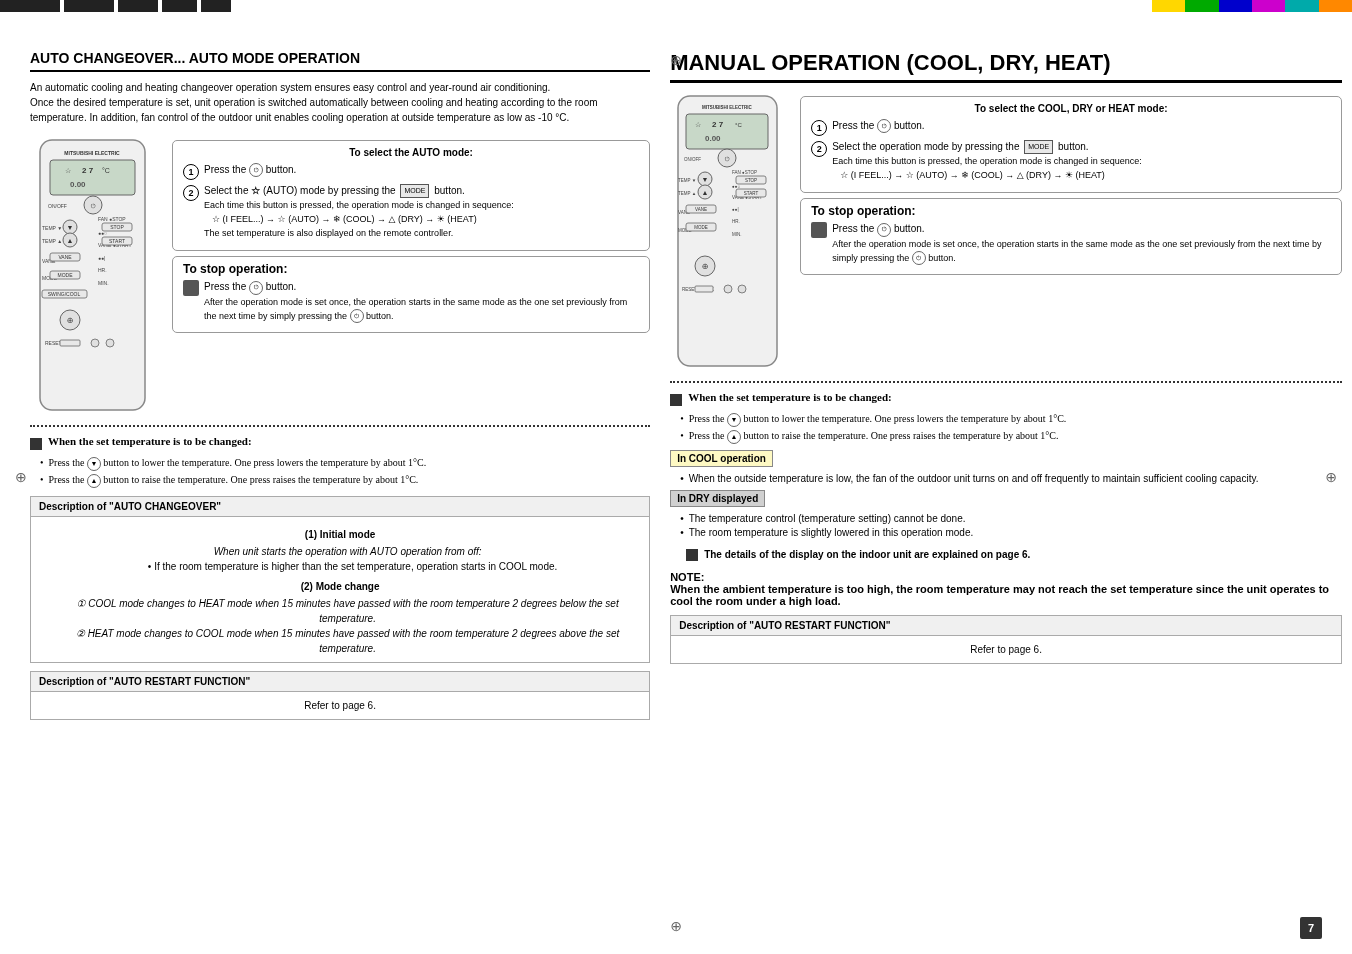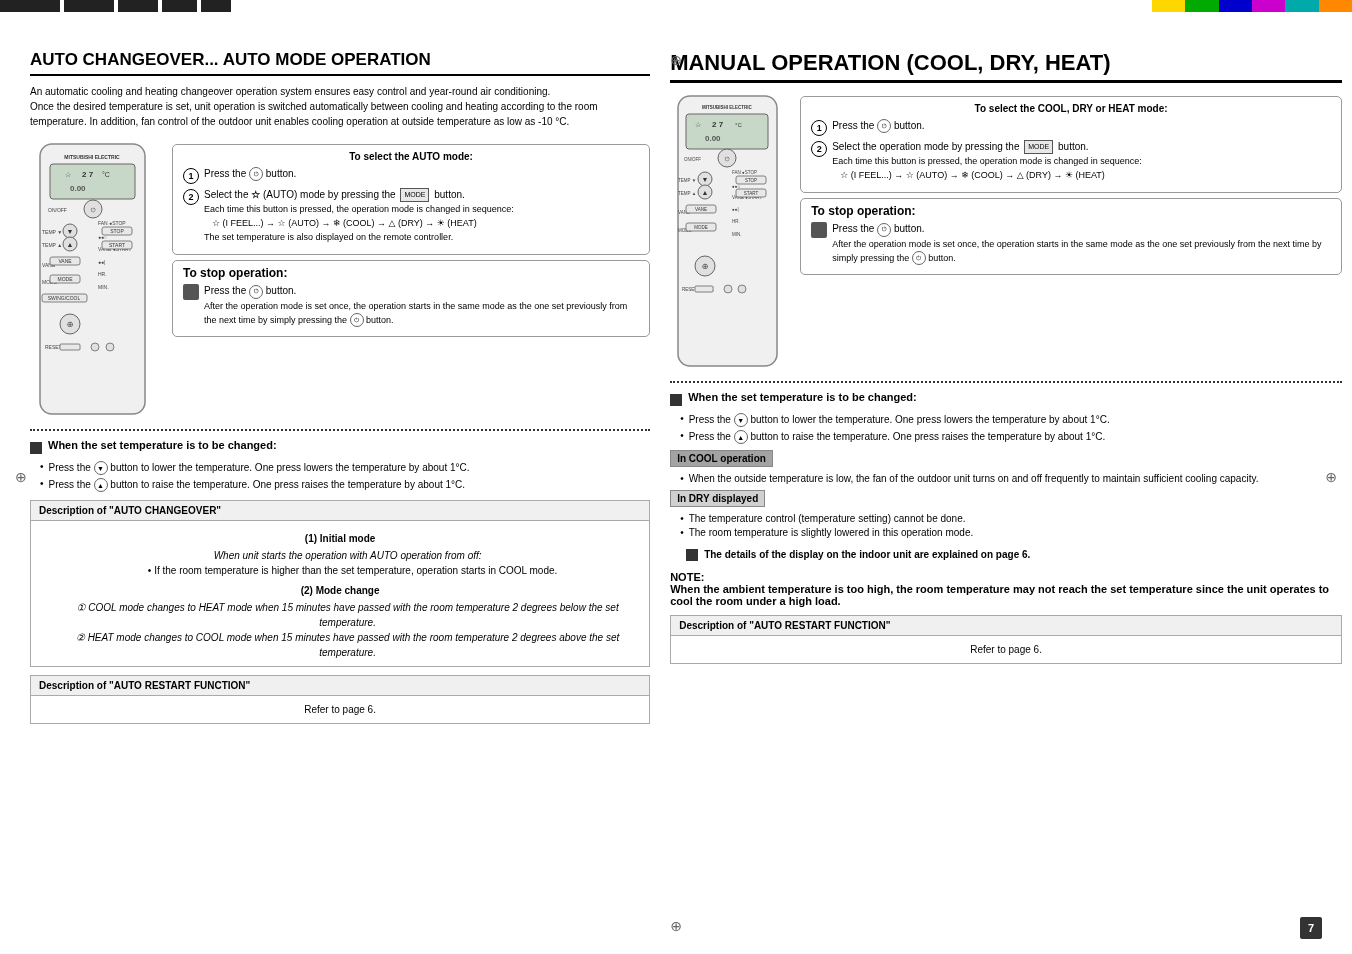--- a/index.html
+++ b/index.html
@@ -34,21 +34,21 @@
       flex-shrink: 0;
     }
 
     .right-column {
       width: 52%;
       flex-shrink: 0;
     }
 
     
     .section-title {
-      font-size: 17px;
+      font-size: 14px;
       font-weight: bold;
       border-bottom: 2px solid #000;
       padding-bottom: 4px;
       margin-bottom: 8px;
     }
 
     .section-title-large {
       font-size: 22px;
       font-weight: bold;
       border-bottom: 3px solid #000;
@@ -138,20 +138,21 @@
     
     .dotted-sep {
       border: none;
       border-top: 2px dotted #333;
       margin: 8px 0;
     }
 
     
     .temp-change {
       margin: 5px 0;
+      font-family: Liberation Serif, serif;
     }
 
     .temp-change-title {
       font-weight: bold;
       font-size: 11px;
       margin-bottom: 5px;
     }
 
     .temp-item {
       display: flex;
@@ -549,21 +550,21 @@
           <span class="bullet">•</span>
           <span>Press the <span class="on-off-icon" style="font-size:7px;">▼</span> button to lower the temperature. One press lowers the temperature by about 1°C.</span>
         </div>
         <div class="temp-item">
           <span class="bullet">•</span>
           <span>Press the <span class="on-off-icon" style="font-size:7px;">▲</span> button to raise the temperature. One press raises the temperature by about 1°C.</span>
         </div>
       </div>
 
       <div style="margin:6px 0;">
-        <div style="display:inline-block;background:#a3a3a3;border:1px solid #888;padding:2px 6px;font-weight:bold;font-size:10px;margin-bottom:3px;">In COOL operation</div>
+        <div style="display:inline-block;background:#fef9c3;border:1px solid #888;padding:2px 6px;font-weight:bold;font-size:10px;margin-bottom:3px;">In COOL operation</div>
         <div class="temp-item">
           <span class="bullet">•</span>
           <span>When the outside temperature is low, the fan of the outdoor unit turns on and off frequently to maintain sufficient cooling capacity.</span>
         </div>
       </div>
 
       <div style="margin:6px 0;">
         <div style="display:inline-block;background:#d0d0d0;border:1px solid #888;padding:2px 6px;font-weight:bold;font-size:10px;margin-bottom:3px;">In DRY displayed</div>
         <div class="temp-item">
           <span class="bullet">•</span>

